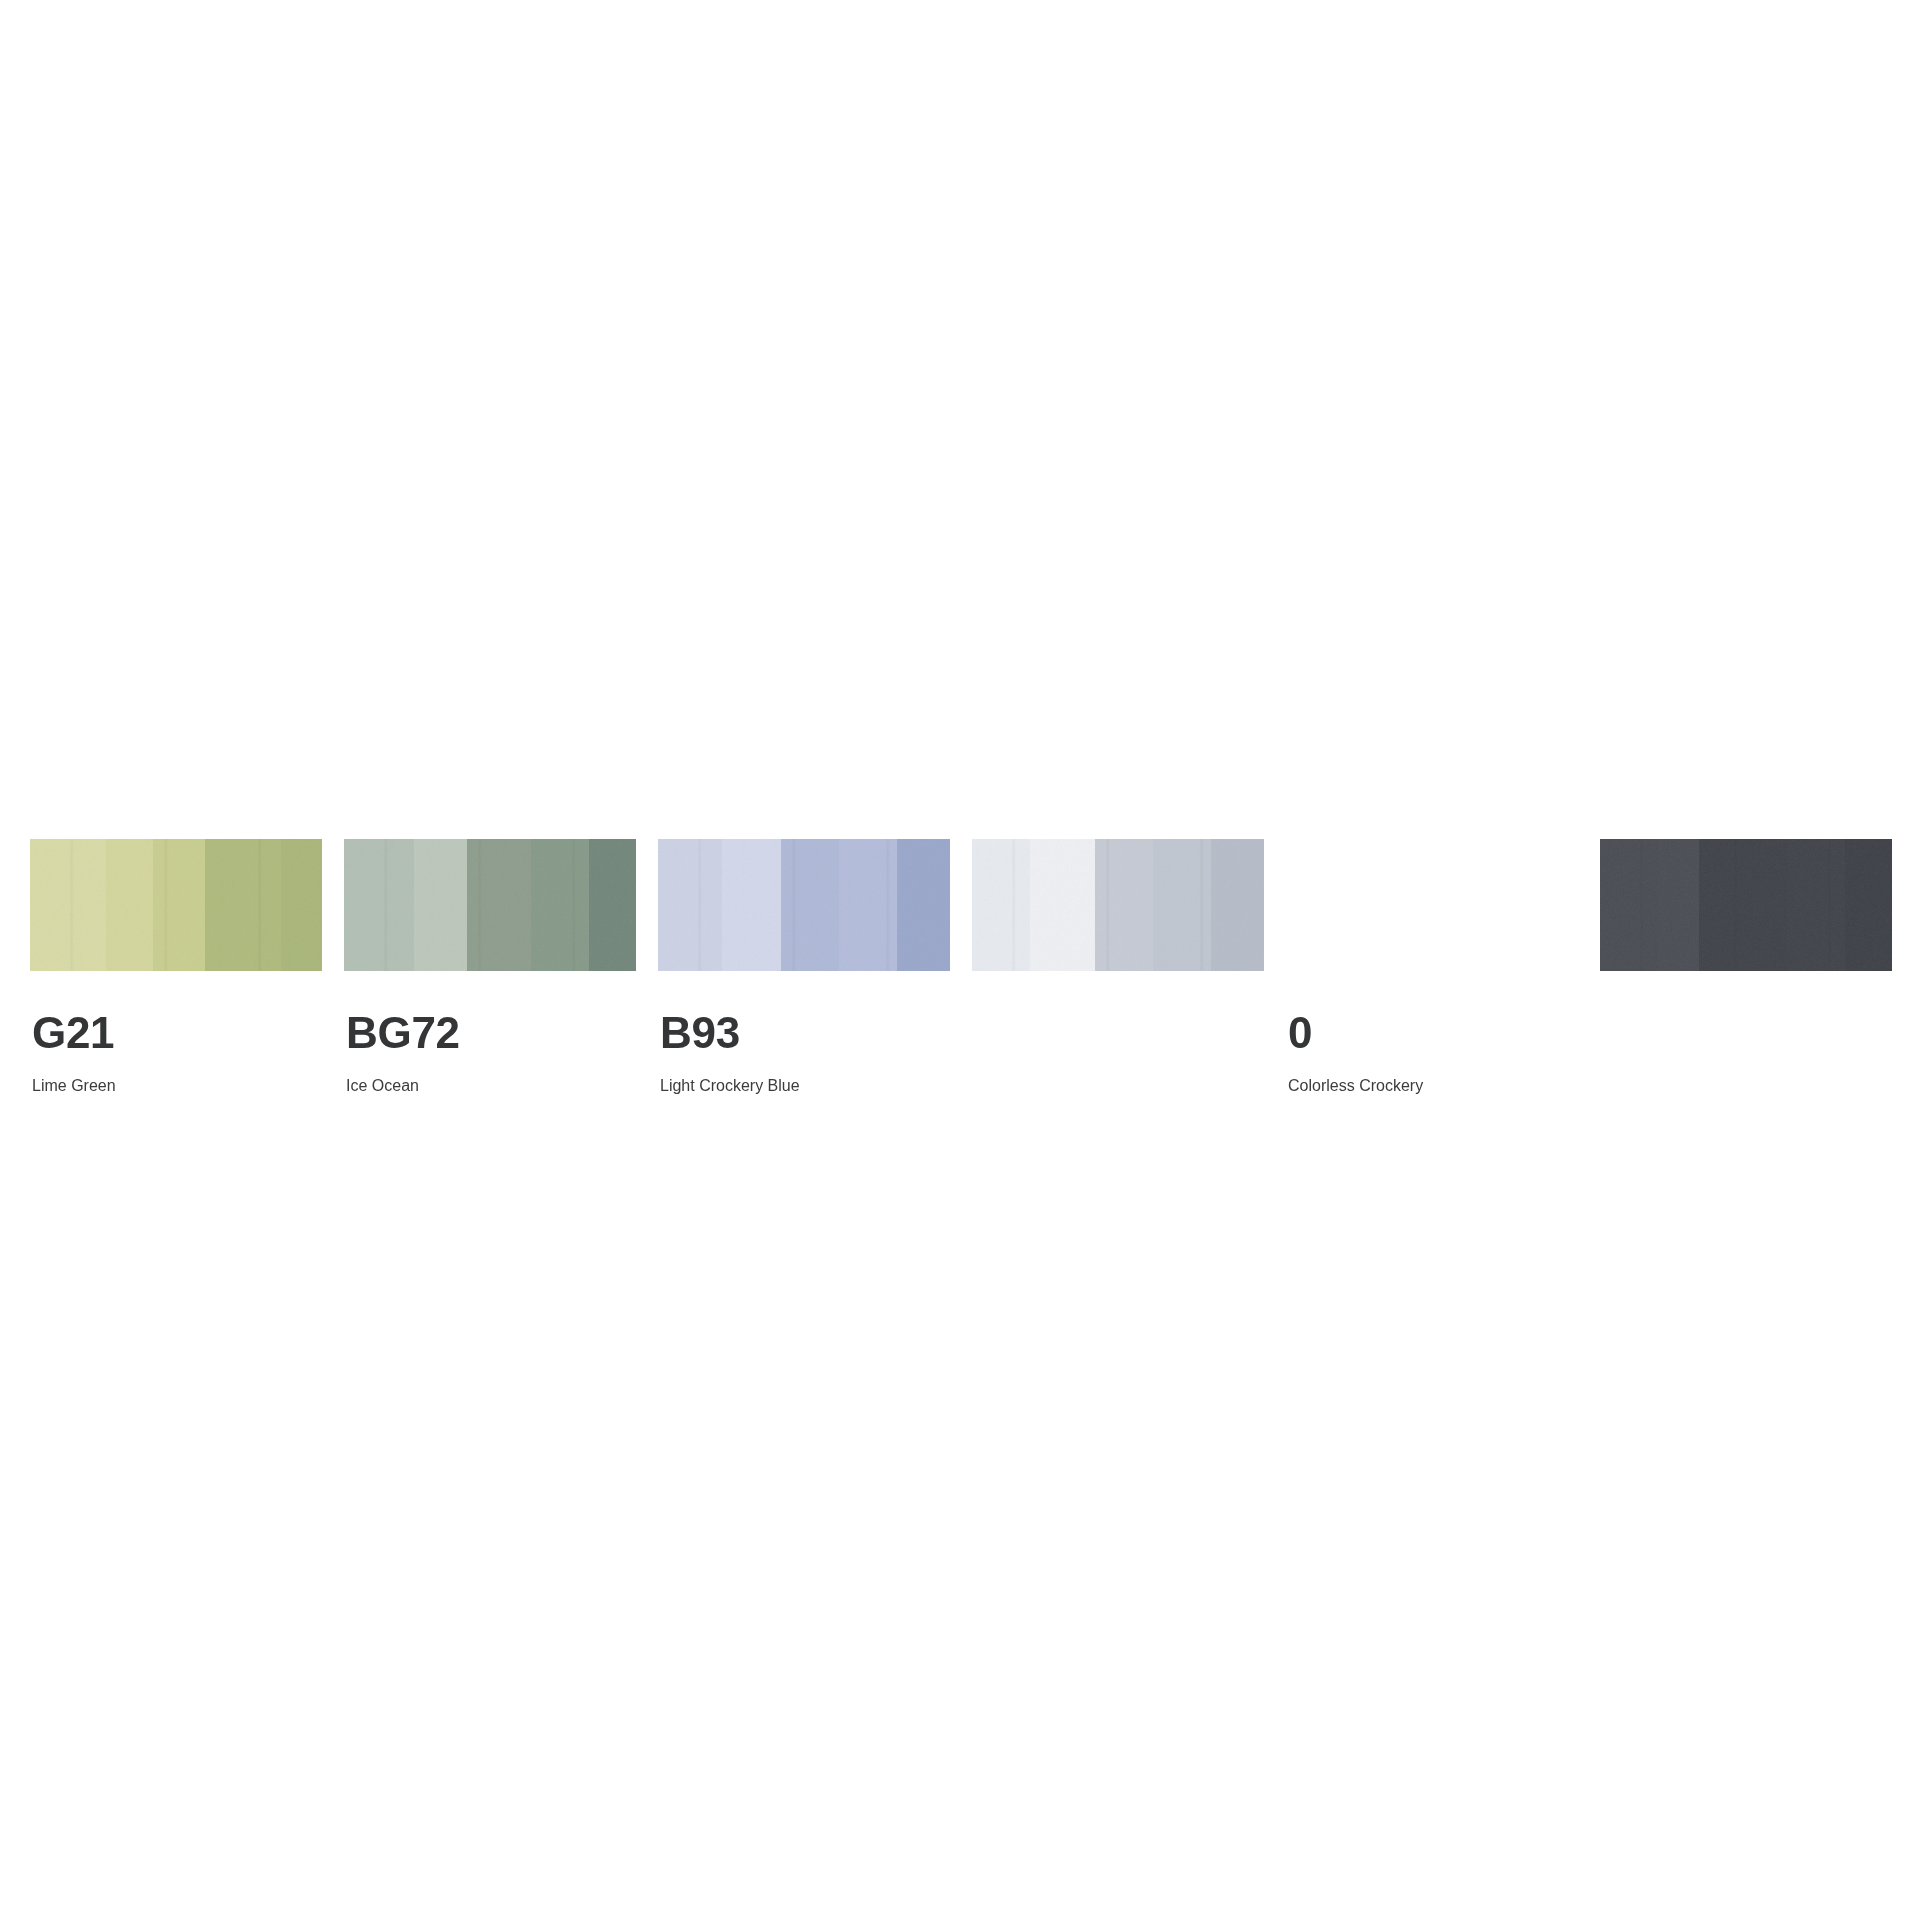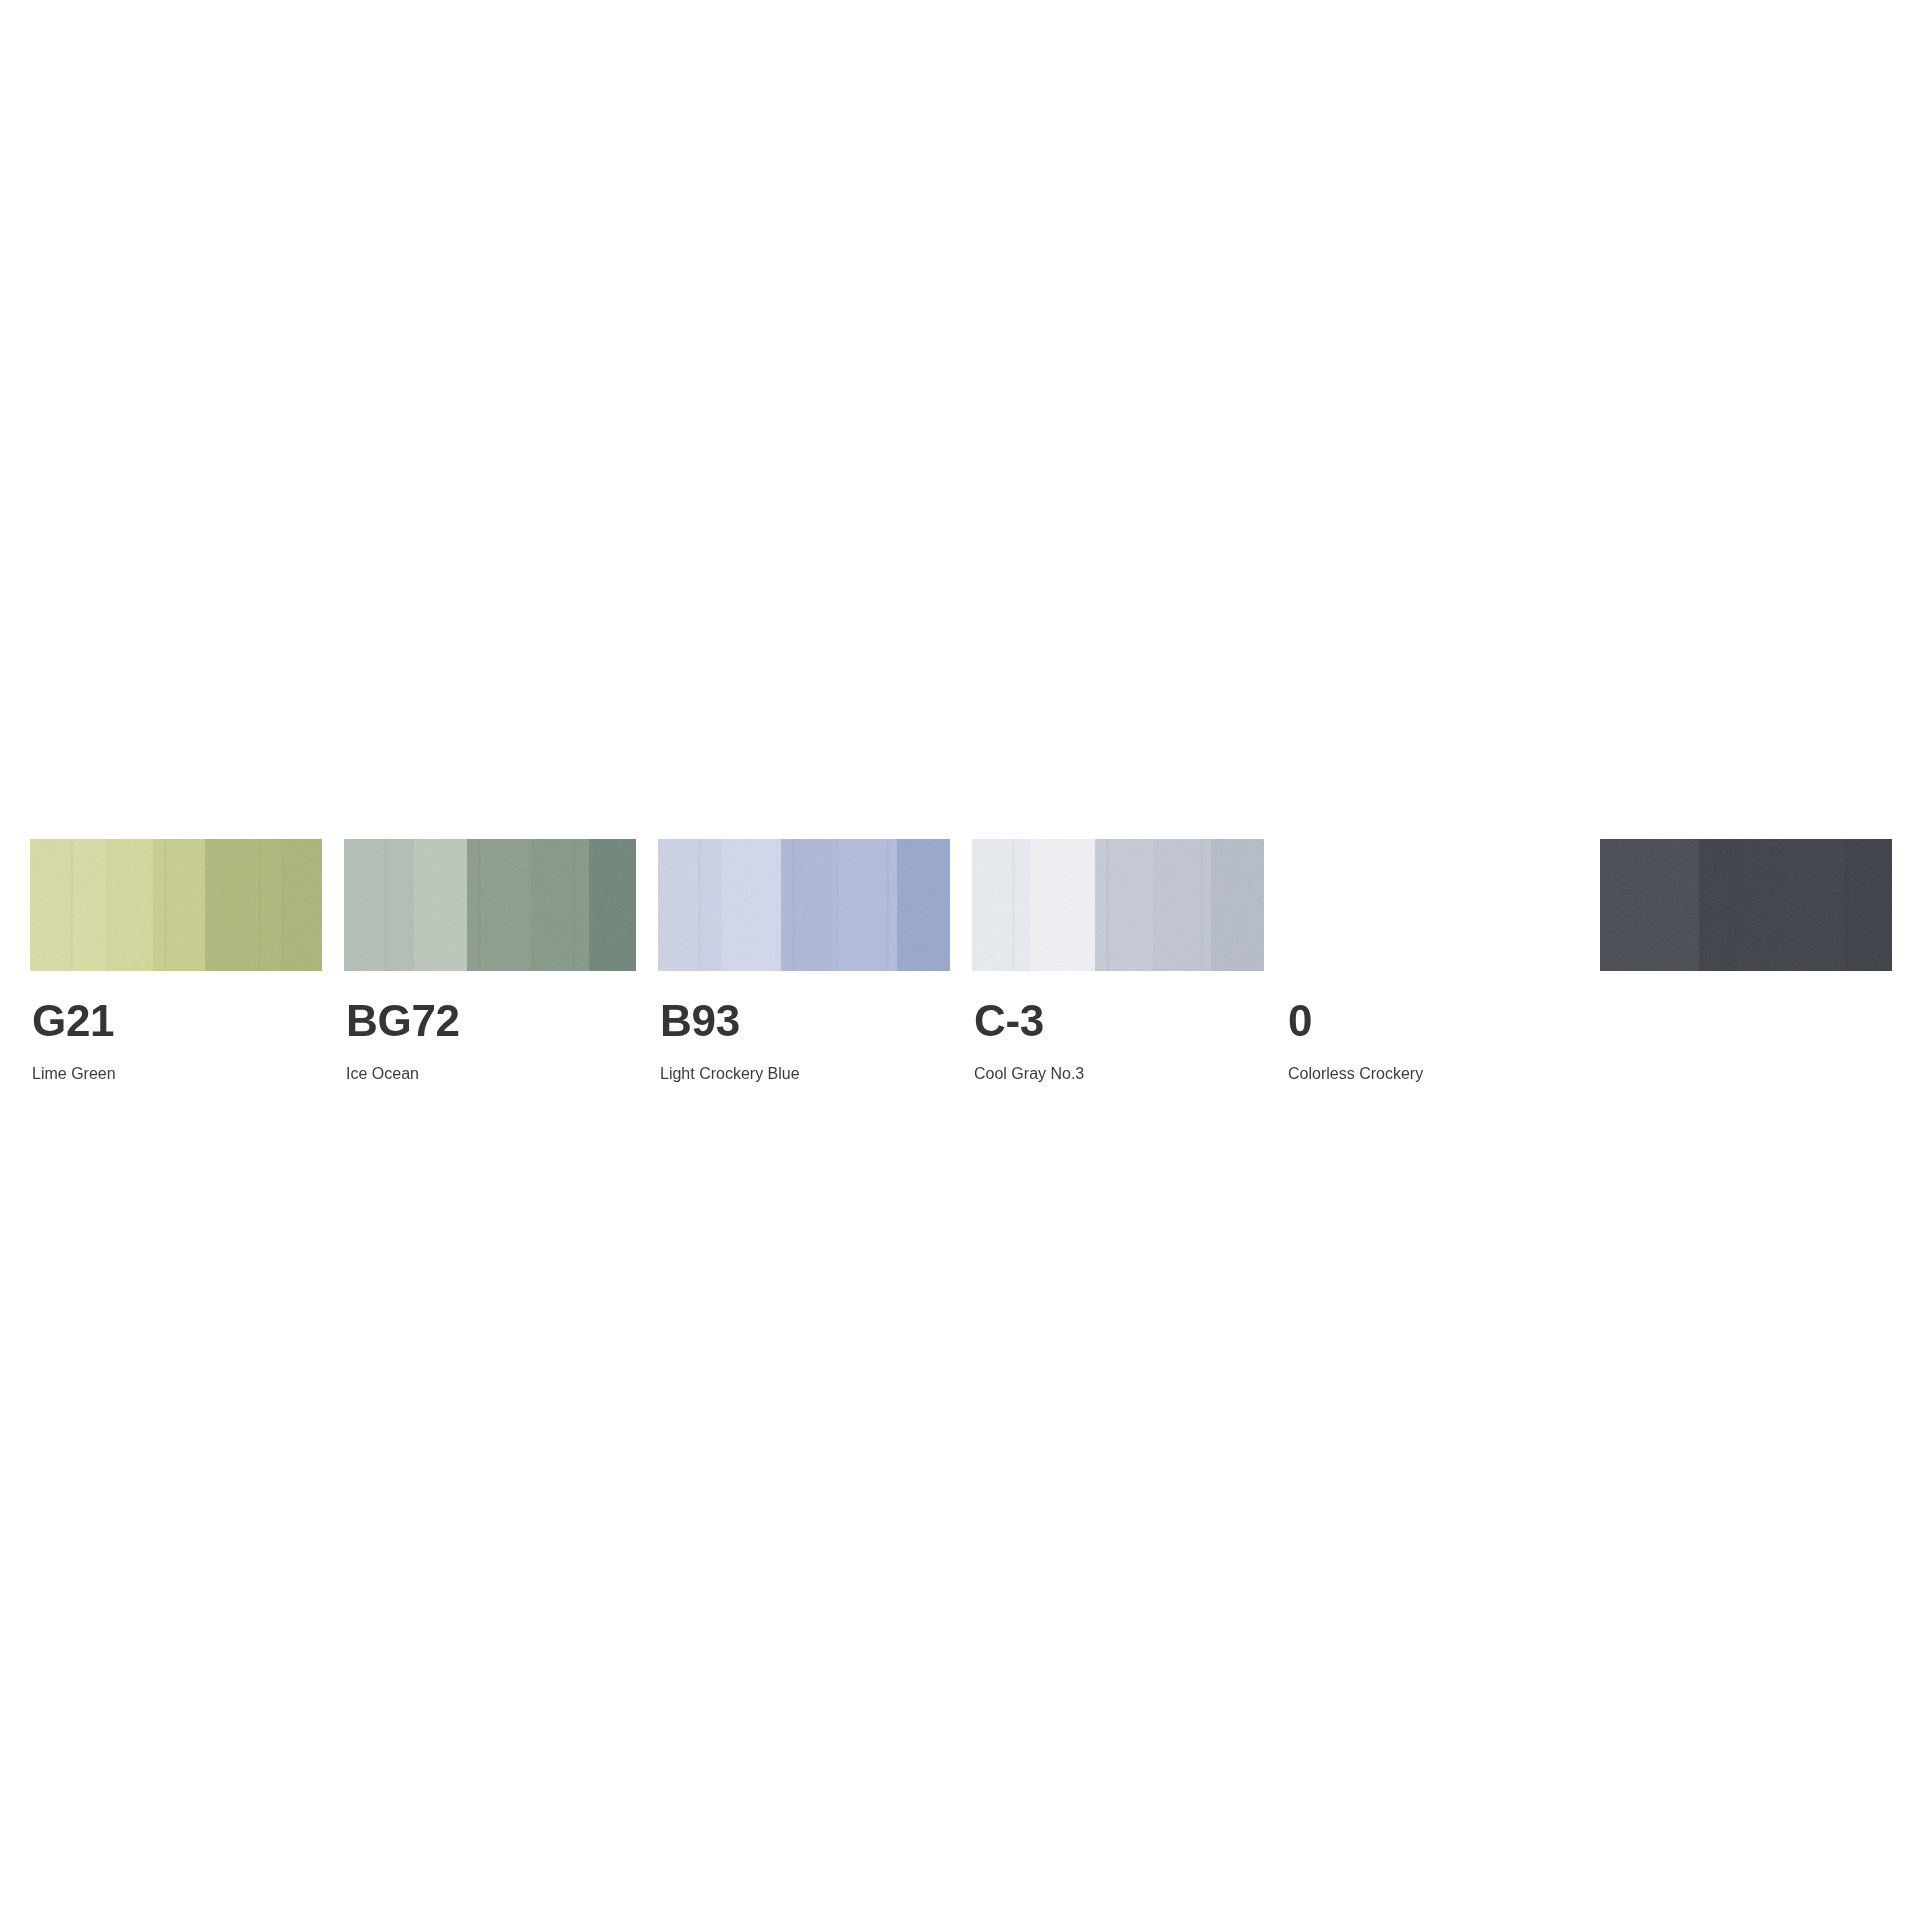--- a/index.html
+++ b/index.html
@@ -77,21 +77,21 @@
   }
   .chip .grain {
     position: absolute;
     inset: 0;
     pointer-events: none;
     opacity: .55;
   }
 
   
   .label-block {
-    margin-top: 28px;
+    margin-top: 40px;
     padding-left: 2px;
   }
   .code {
     font-family: "Liberation Sans", sans-serif;
     font-weight: bold;
     font-size: 44px;
     line-height: 44px;
     color: #333536;
     letter-spacing: -0.3px;
     white-space: nowrap;
@@ -197,24 +197,20 @@
             <filter id="grain3">
               <feTurbulence type="fractalNoise" baseFrequency="0.9" numOctaves="3" stitchTiles="stitch"></feTurbulence>
               <feColorMatrix type="saturate" values="0"></feColorMatrix>
               <feComponentTransfer>
                 <feFuncA type="linear" slope="0.16"></feFuncA>
               </feComponentTransfer>
             </filter>
             <rect width="100%" height="100%" filter="url(#grain3)"></rect>
           </svg>
         </div>
-        <div class="label-block">
-          <div class="code">C-3</div>
-          <div class="name">Cool Gray No.3</div>
-        </div>
       </div>
       <div class="swatch-col">
         <div class="chip empty"></div>
         <div class="label-block">
           <div class="code">0</div>
           <div class="name">Colorless Crockery</div>
         </div>
       </div>
       <div class="swatch-col">
         <div class="chip">

